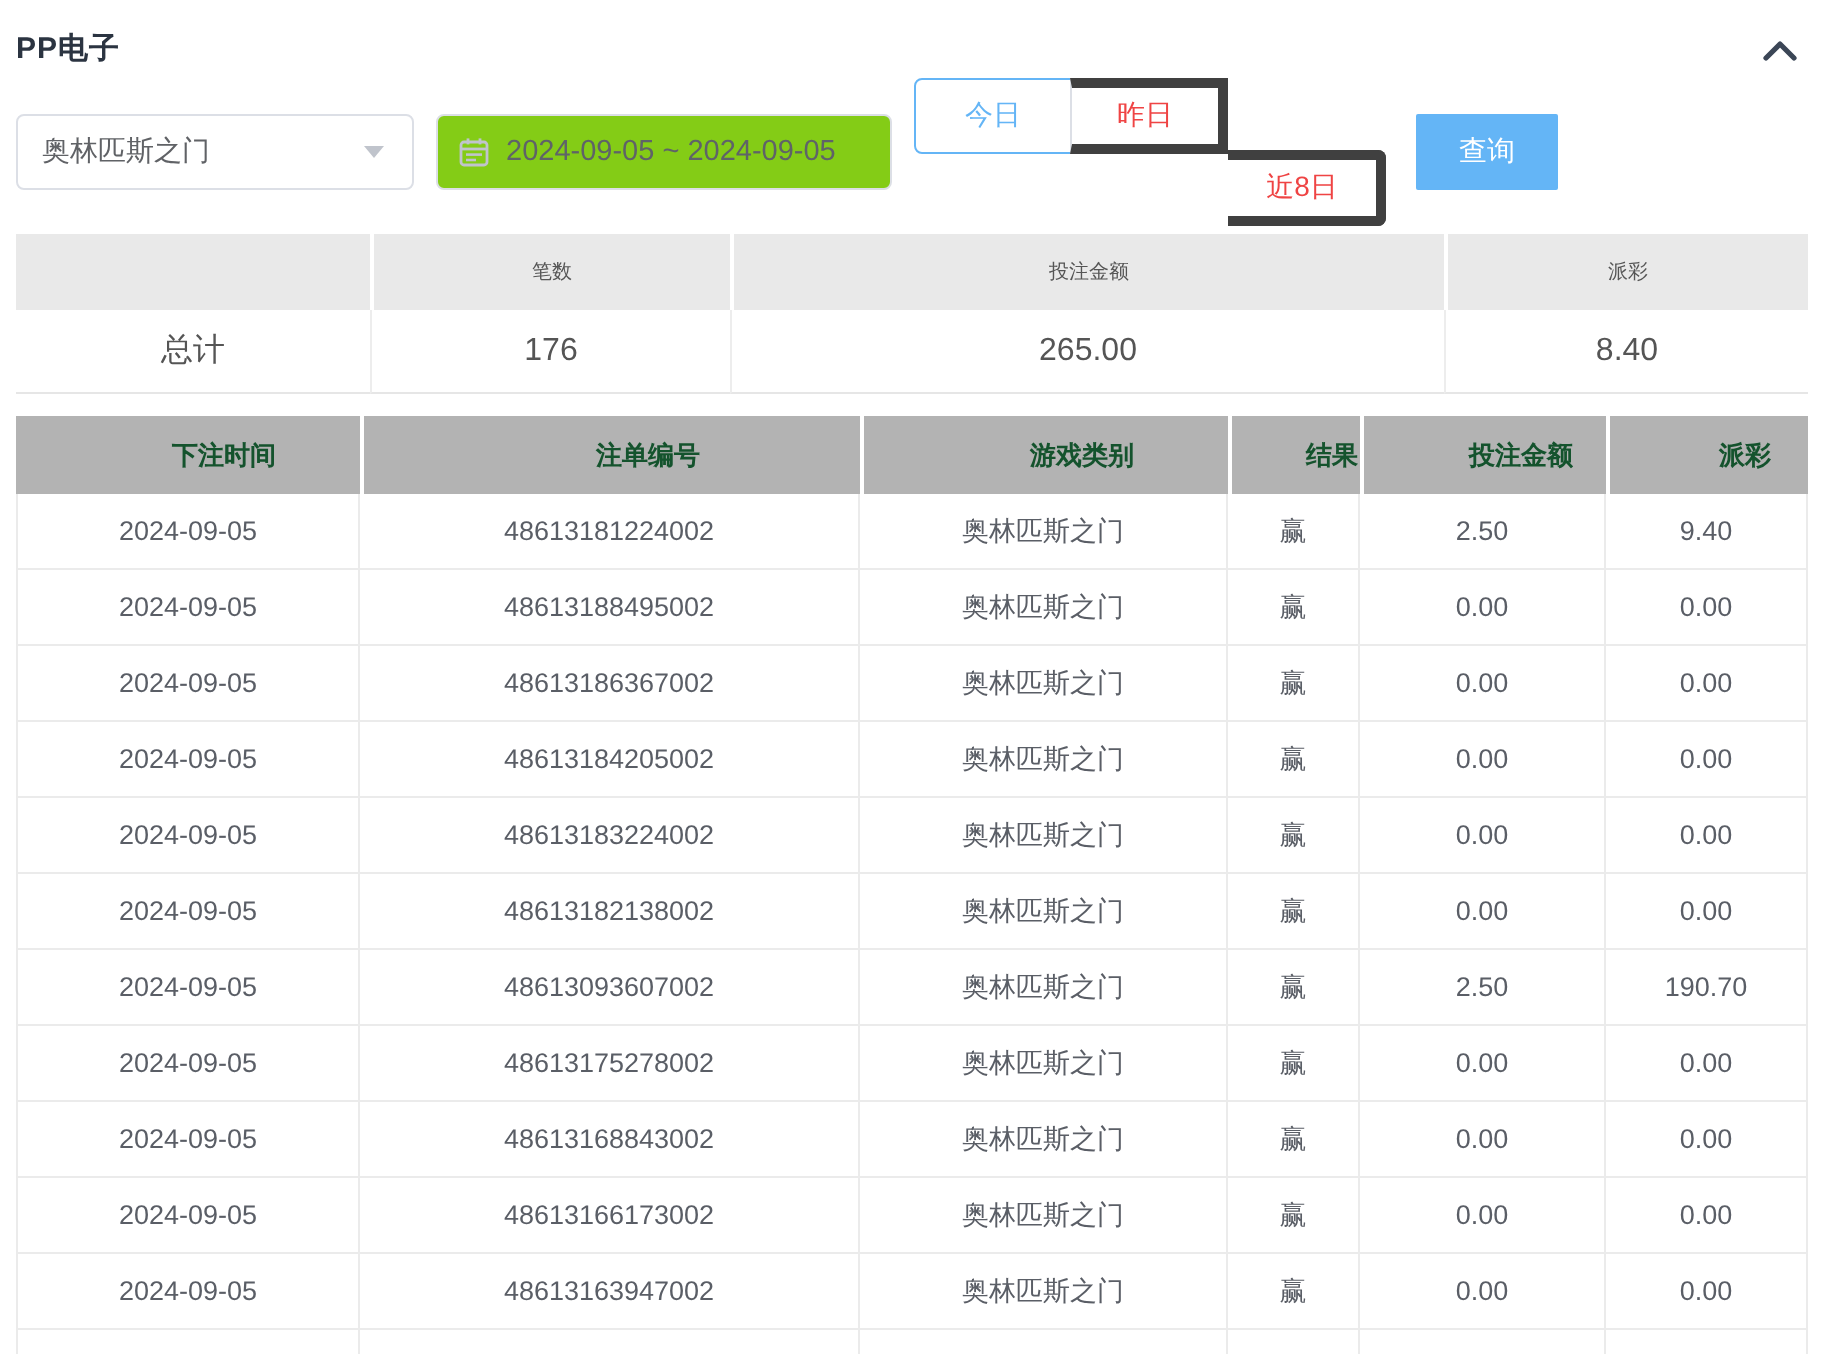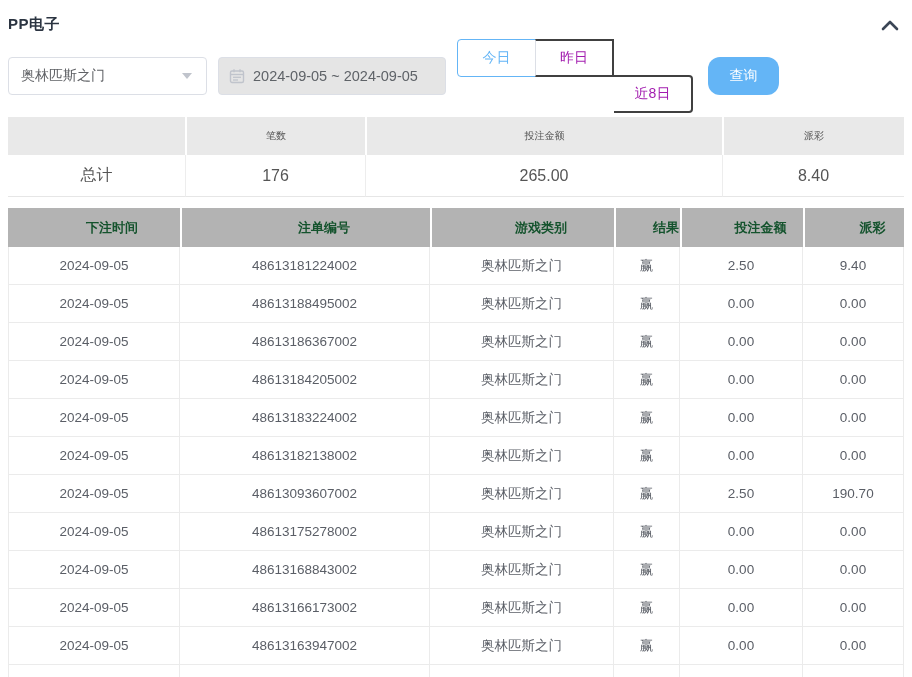--- a/index.html
+++ b/index.html
@@ -26,40 +26,40 @@
     padding: 0 12px; cursor: pointer; background: #fff;
   }
   .select-box .value { font-size: 14px; color: #606266; }
   .caret-down {
     width: 0; height: 0; border-left: 5px solid transparent; border-right: 5px solid transparent;
     border-top: 6px solid #c0c4cc; margin-right: 2px;
   }
   .date-box {
     width: 228px; height: 38px; border: 1px solid #dcdfe6; border-radius: 4px;
     display: flex; align-items: center; padding: 0 10px; margin-left: 11px;
-    cursor: pointer; background: #e5e5e5;
+    cursor: pointer; background: #84cc16;
   }
   .date-box .cal-icon { flex: 0 0 auto; margin-right: 8px; display: flex; }
   .date-box .value { font-size: 14.5px; color: #5f6368; white-space: nowrap; }
 
   .btn-group { display: flex; margin-left: 11px; }
   .qbtn {
-    height: 38px; width: 79px; background: #fff; border: 2px solid #404040;
-    font-size: 14px; color: #a21caf; cursor: pointer;
+    height: 38px; width: 79px; background: #fff; border: 5px solid #404040;
+    font-size: 14px; color: #ef4444; cursor: pointer;
     font-family: "Liberation Sans", "DejaVu Sans", sans-serif;
   }
   .qbtn + .qbtn { border-left: none; }
   .qbtn:first-child { border-radius: 4px 0 0 4px; }
   .qbtn:last-child { border-radius: 0 4px 4px 0; margin-top: 36px; }
   .qbtn.active { border: 1px solid #64b5f6; color: #64b5f6; }
   .qbtn.active + .qbtn { border-left: 1px solid #dcdfe6; margin-left: -1px; }
 
   .search-btn {
     height: 38px; width: 71px; margin-left: 15px; background: #64b5f6; border: none;
-    border-radius: 12px; color: #ffffff; font-size: 14px; cursor: pointer;
+    border-radius: 1px; color: #ffffff; font-size: 14px; cursor: pointer;
     font-family: "Liberation Sans", "DejaVu Sans", sans-serif;
   }
 
   
   table { border-collapse: separate; border-spacing: 0; width: 896px; table-layout: fixed; }
   .summary { margin-top: 22px; }
   .summary col.c1 { width: 177px; } .summary col.c2 { width: 180px; }
   .summary col.c3 { width: 357px; } .summary col.c4 { width: 182px; }
   .summary th {
     background: #e9e9e9; height: 38px; font-size: 10px; font-weight: normal;

